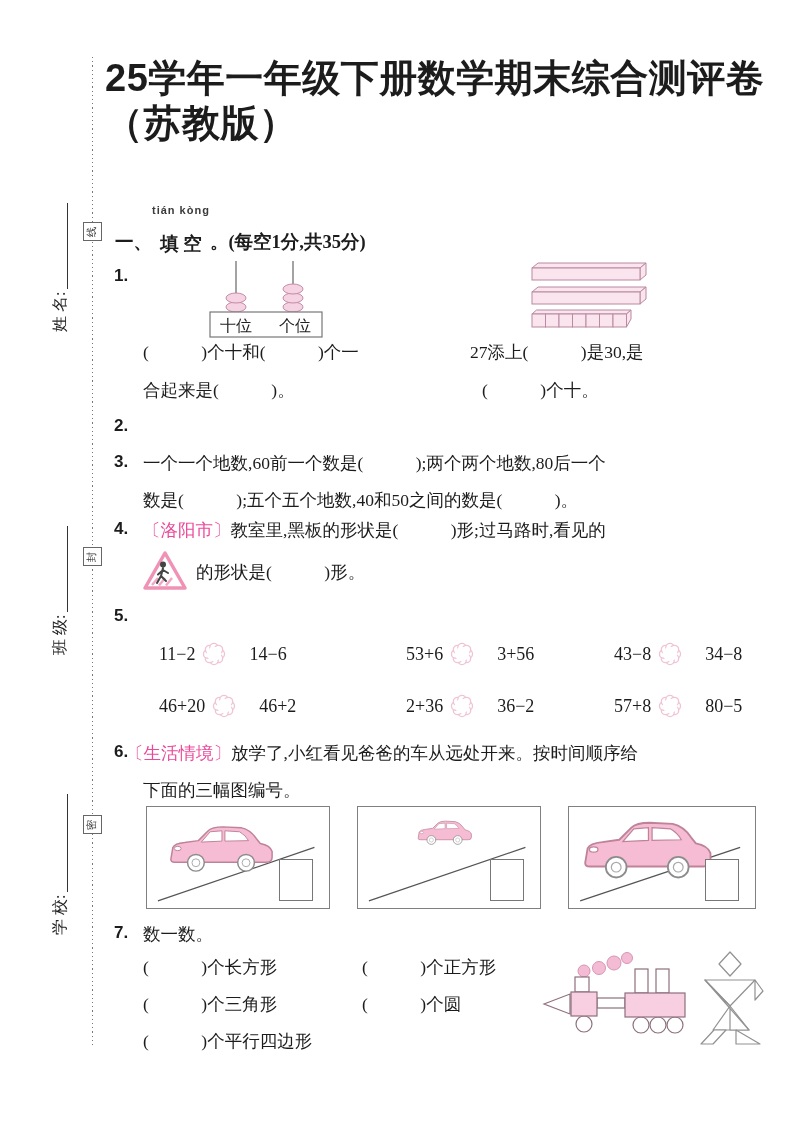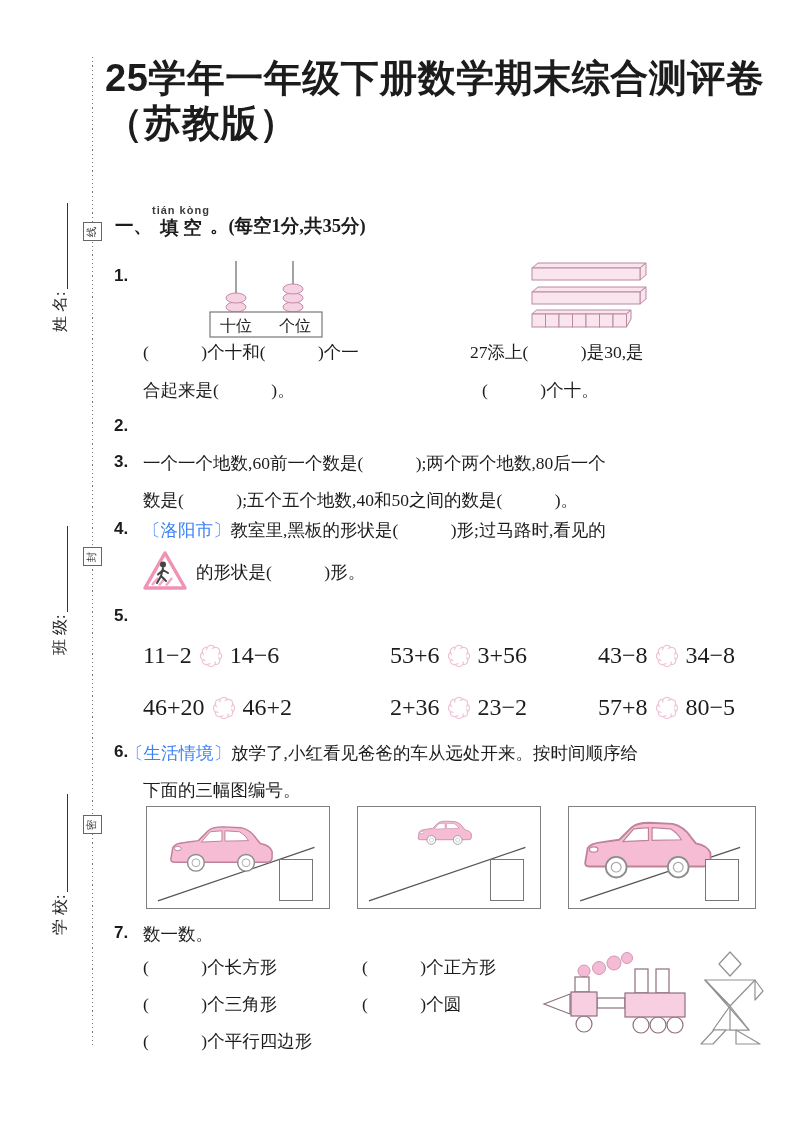--- a/index.html
+++ b/index.html
@@ -18,26 +18,26 @@
            display:flex;align-items:center;justify-content:center;font-size:10.5px;color:#333;}
   .sealbox span{transform:rotate(-90deg);display:block;}
   .vlabel{height:20px;display:flex;align-items:center;white-space:nowrap;font-size:16px;color:#222;
           transform:rotate(-90deg);transform-origin:0 50%;}
   .vline{display:inline-block;width:86px;border-bottom:1.2px solid #333;height:0.95em;margin-left:3px;}
   
   .sechead{left:115px;top:205px;display:flex;align-items:flex-end;font-weight:bold;font-size:18.5px;white-space:pre;}
   .rb{display:inline-flex;flex-direction:column;align-items:center;line-height:1;}
   .py{font-size:11px;font-weight:600;color:#3a3a3a;margin-bottom:3px;letter-spacing:1px;
       font-family:"Liberation Sans",sans-serif;}
-  .rbw{line-height:1.05;}
+  .rbw{line-height:1.05;margin-top:16px;}
   
   .qnum{font-family:"Liberation Sans",sans-serif;font-weight:bold;font-size:17px;}
   .qt{font-size:17.5px;white-space:pre;line-height:1.35;}
-  .tag{color:#3b82f6;}
-  .expr{font-size:24px;white-space:pre;}
+  .tag{color:#ec4899;}
+  .expr{font-size:18px;white-space:pre;margin-left:16px;}
   .cmpcell{display:flex;align-items:center;gap:7px;}
   .flw{width:24px;height:24px;flex:0 0 auto;}
   .flw-inline{width:21px;height:21px;vertical-align:-5px;margin:0 4px;}
   
   .panel{border:1px solid #808080;background:#fff;}
   .ansbox{position:absolute;right:16px;bottom:7px;width:32px;height:40px;border:1px solid #777;background:#fff;}
   .road{position:absolute;left:0;top:0;width:100%;height:100%;}
   .car{position:absolute;}
   svg text{font-family:"Liberation Serif",serif;}
 </style>
@@ -194,21 +194,21 @@
     <svg class="flw" viewBox="0 0 26 26">
         <use href="#flwshape"></use>
       </svg>
     <span class="expr">46+2</span>
   </div>
   <div class="abs cmpcell" style="left:390px;top:694px">
     <span class="expr">2+36</span>
     <svg class="flw" viewBox="0 0 26 26">
         <use href="#flwshape"></use>
       </svg>
-    <span class="expr">23−2</span>
+    <span class="expr">36−2</span>
   </div>
   <div class="abs cmpcell" style="left:598px;top:694px">
     <span class="expr">57+8</span>
     <svg class="flw" viewBox="0 0 26 26">
         <use href="#flwshape"></use>
       </svg>
     <span class="expr">80−5</span>
   </div>
 
   <div class="abs qnum" style="left:114px;top:742px">6.</div>

